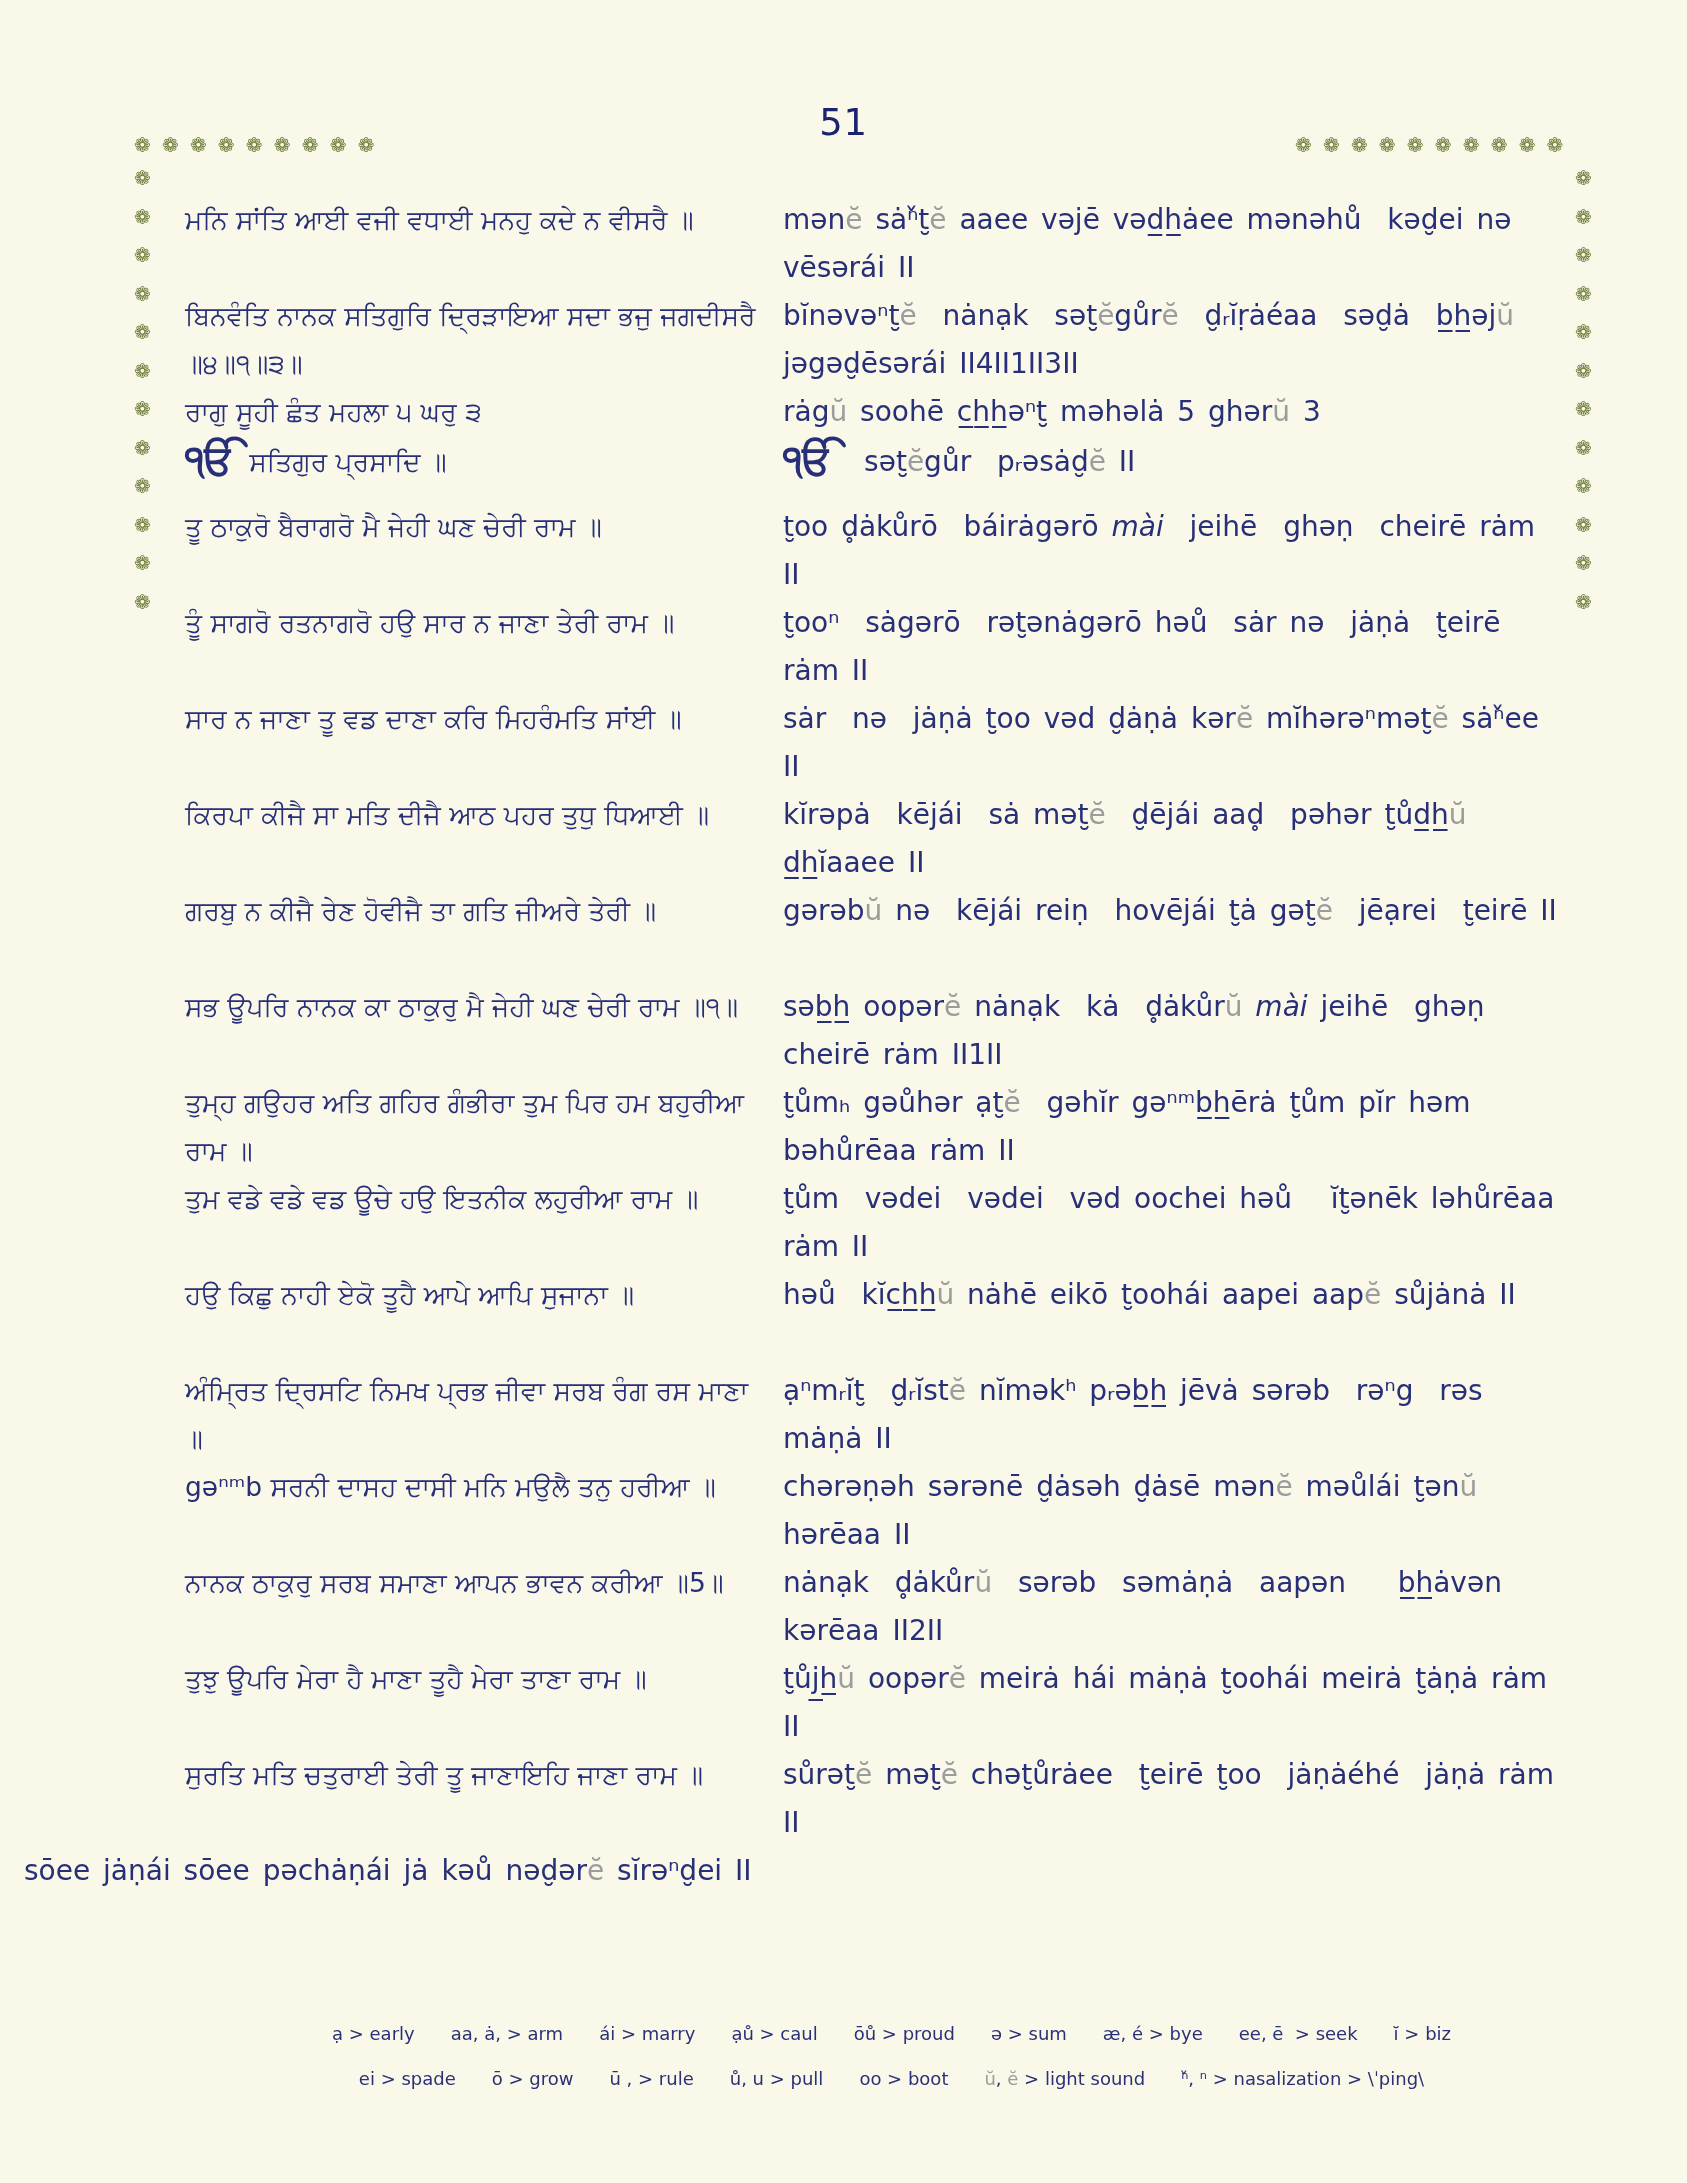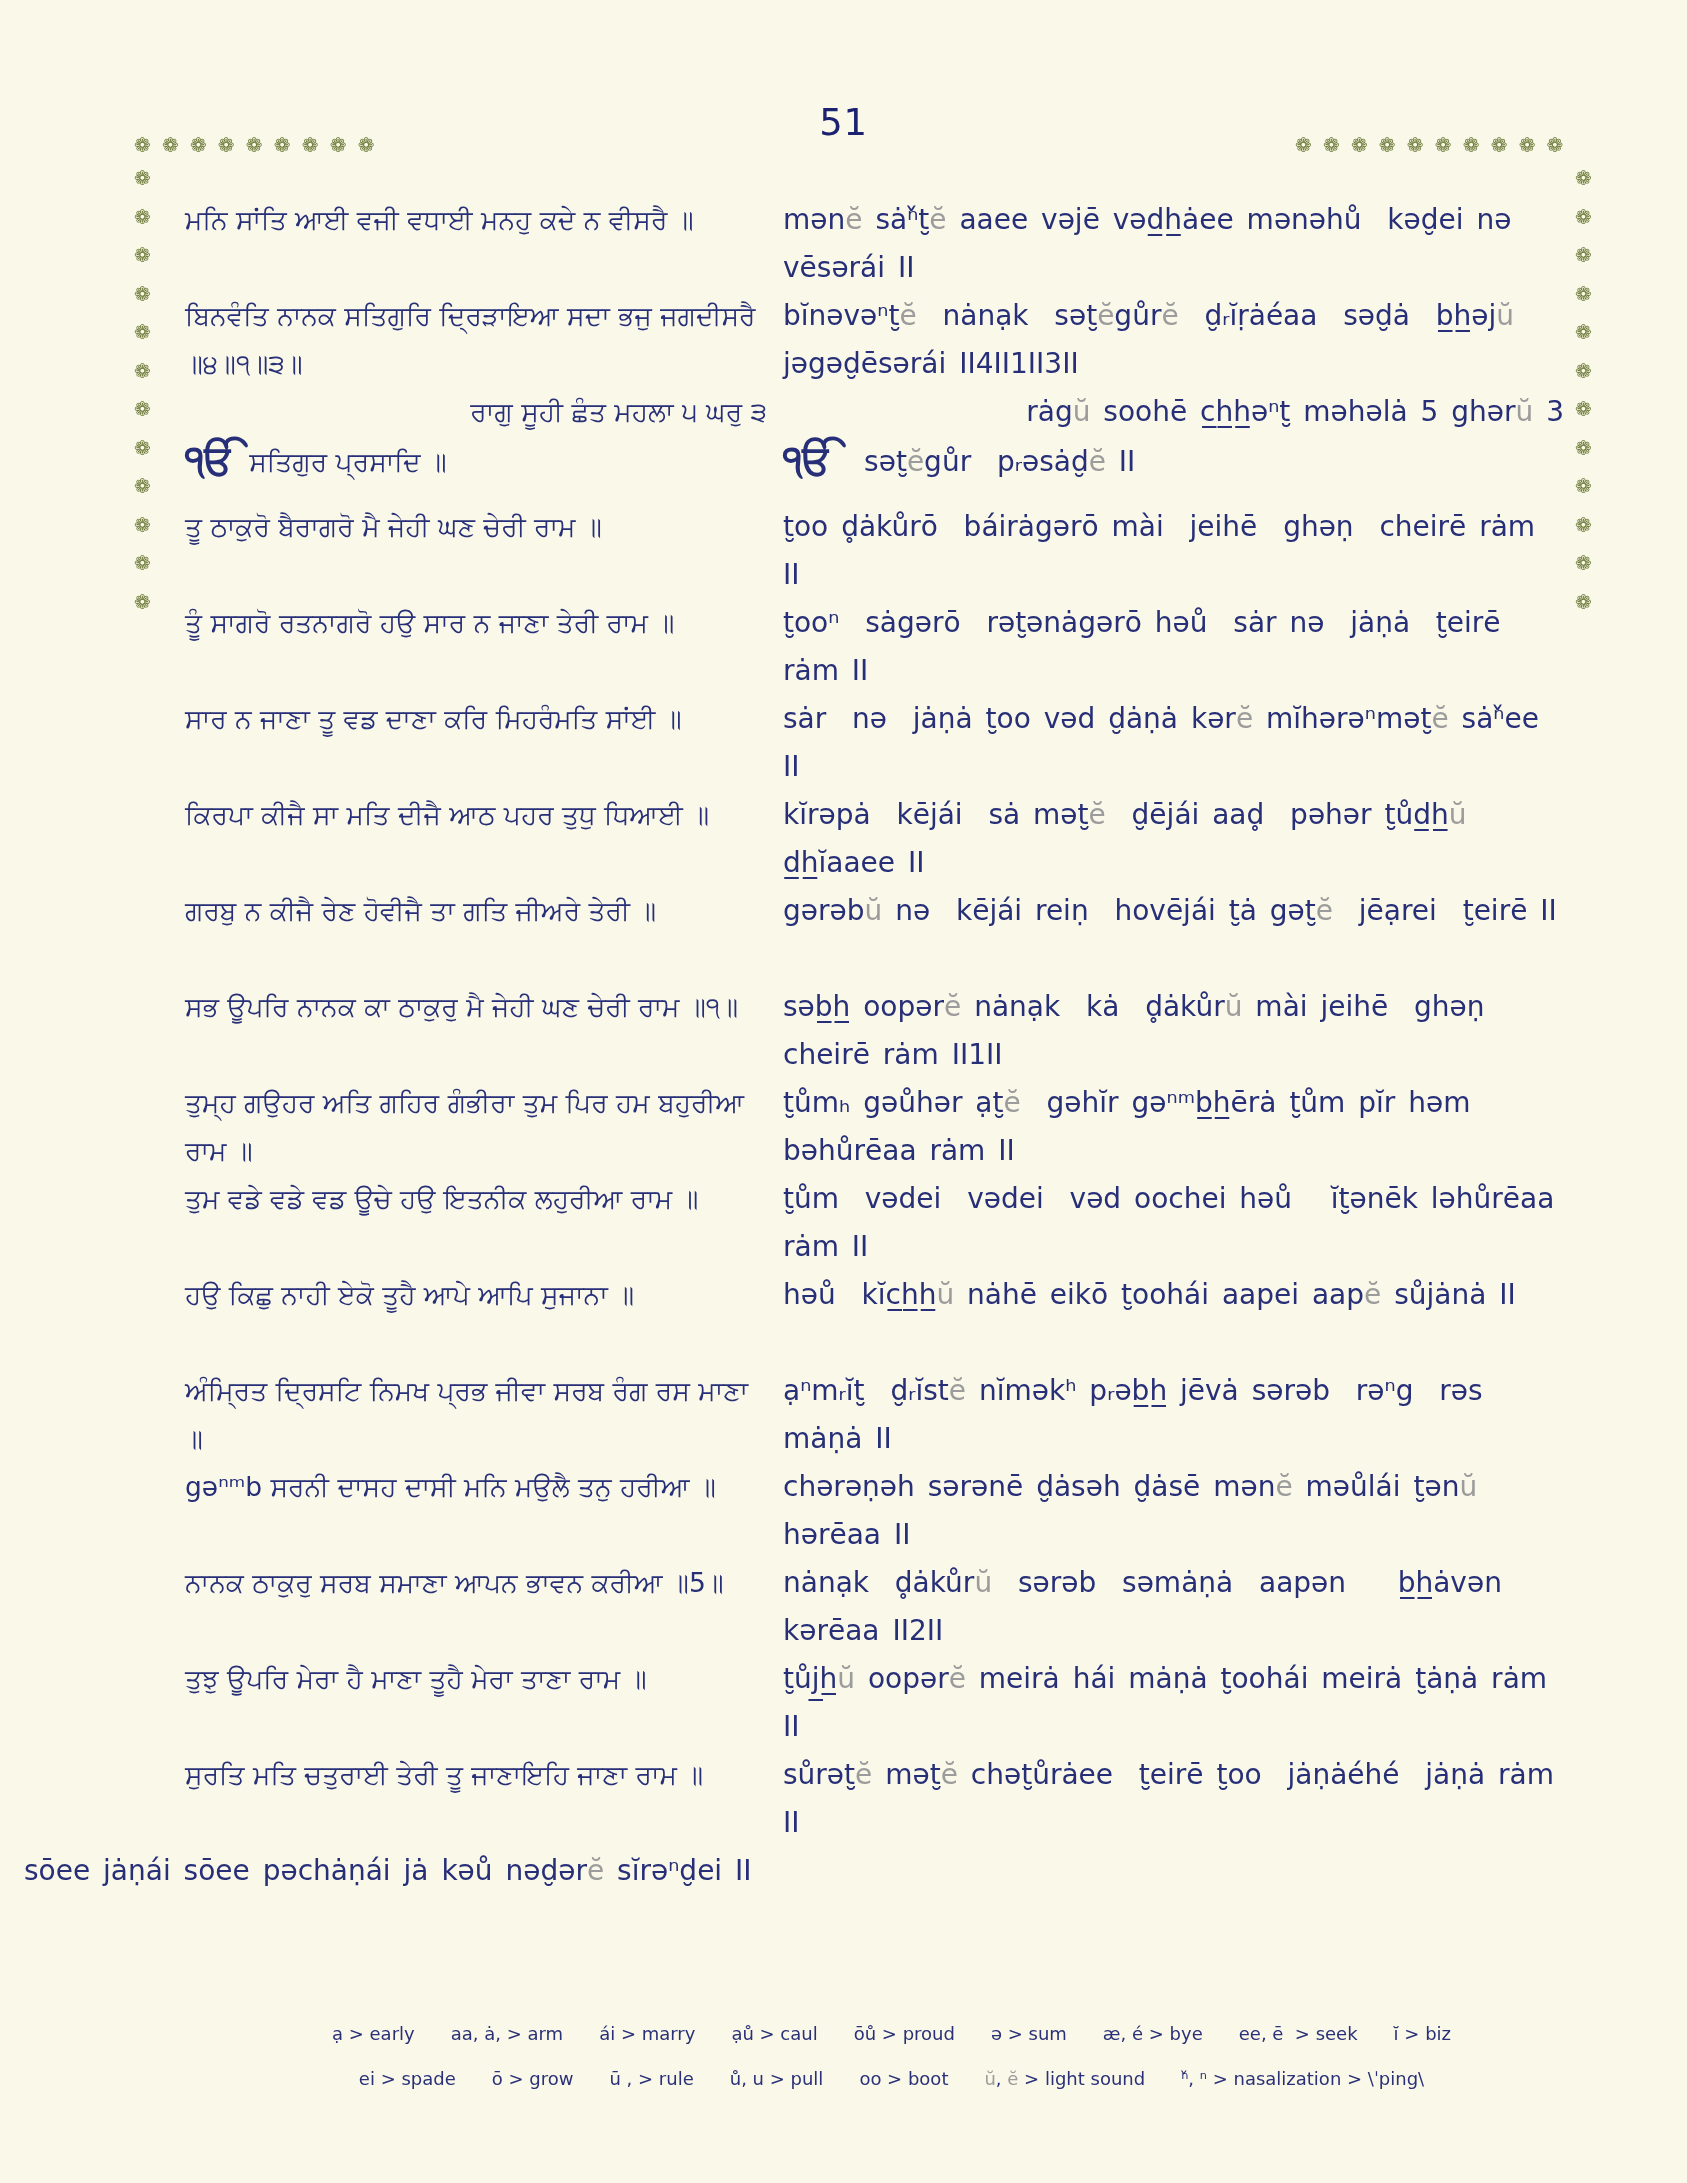--- a/index.html
+++ b/index.html
@@ -30,23 +30,23 @@
   .vrow.tail{min-height:53px}
   .gcell{
     width:582px;margin-left:177px;
     font-size:26.5px;line-height:48px;color:#272f78;
   }
   .tcell{
     width:781px;margin-left:16px;
     font-size:28px;line-height:48px;color:#272f78;
     word-spacing:4px;white-space:pre-wrap;
   }
-  .vrow.center .gcell,.vrow.center .tcell{text-align:right}
+  .vrow.center .gcell,.vrow.center .tcell{text-align:left}
   .lt{color:#9c9c9c}
-  .it{}
+  .it{font-style:italic}
   .onkar-sym{font-size:41px;font-weight:600;vertical-align:-2.6px}
   
   .pron-key{
     position:absolute;left:0;top:2011px;width:1687px;text-align:center;
     color:#2b3178;
     margin-left:48px;
   }
   .key-row{font-size:18px;line-height:45px}
   .key-entry{display:inline-block;margin:0 18px;white-space:pre}
 </style>

